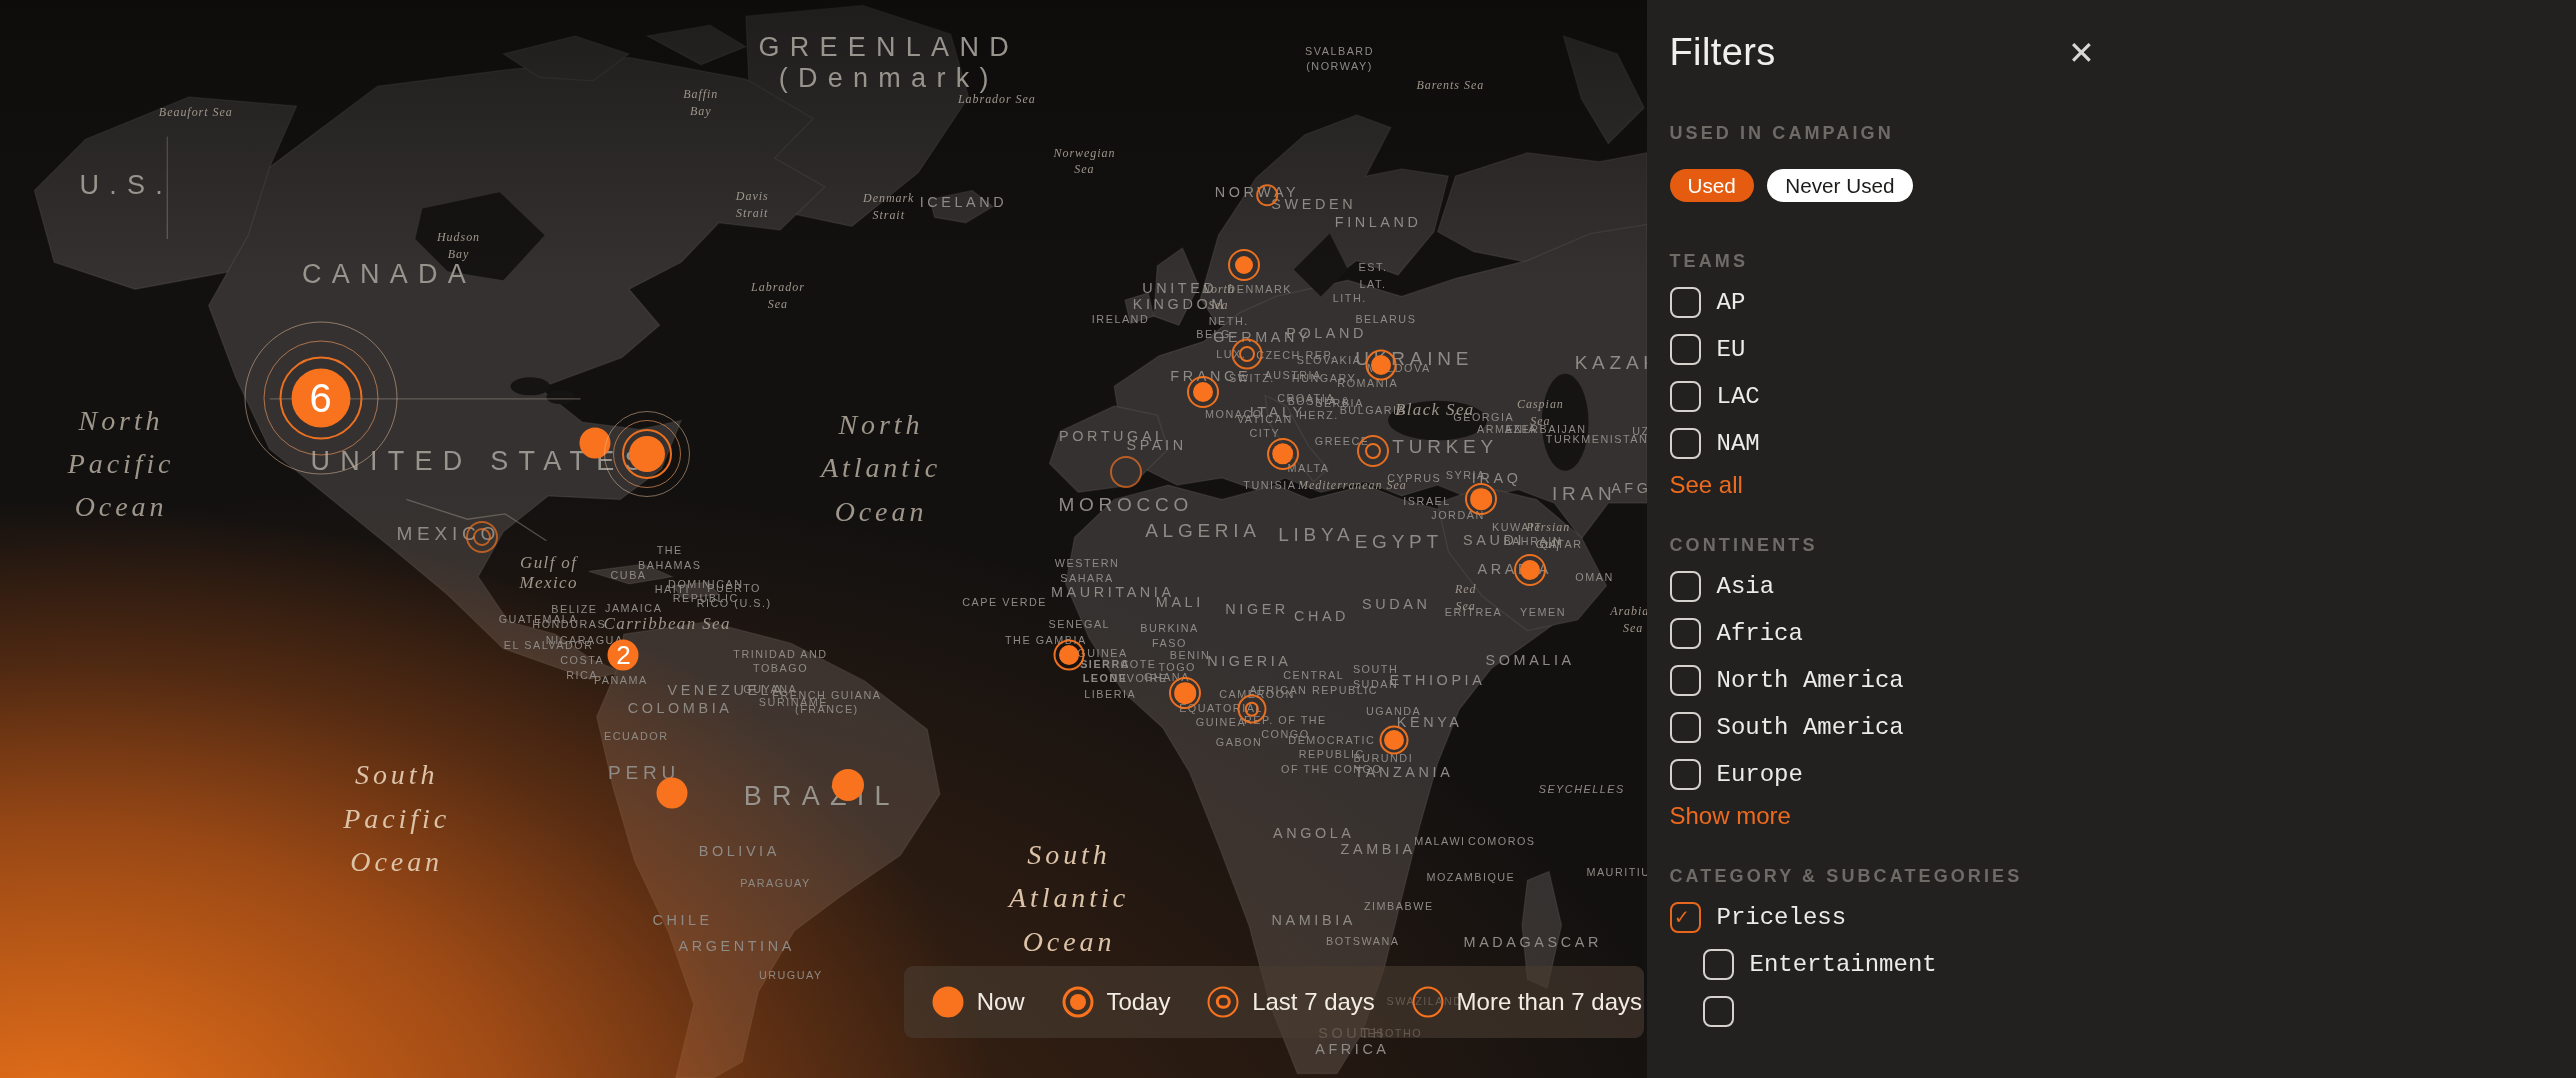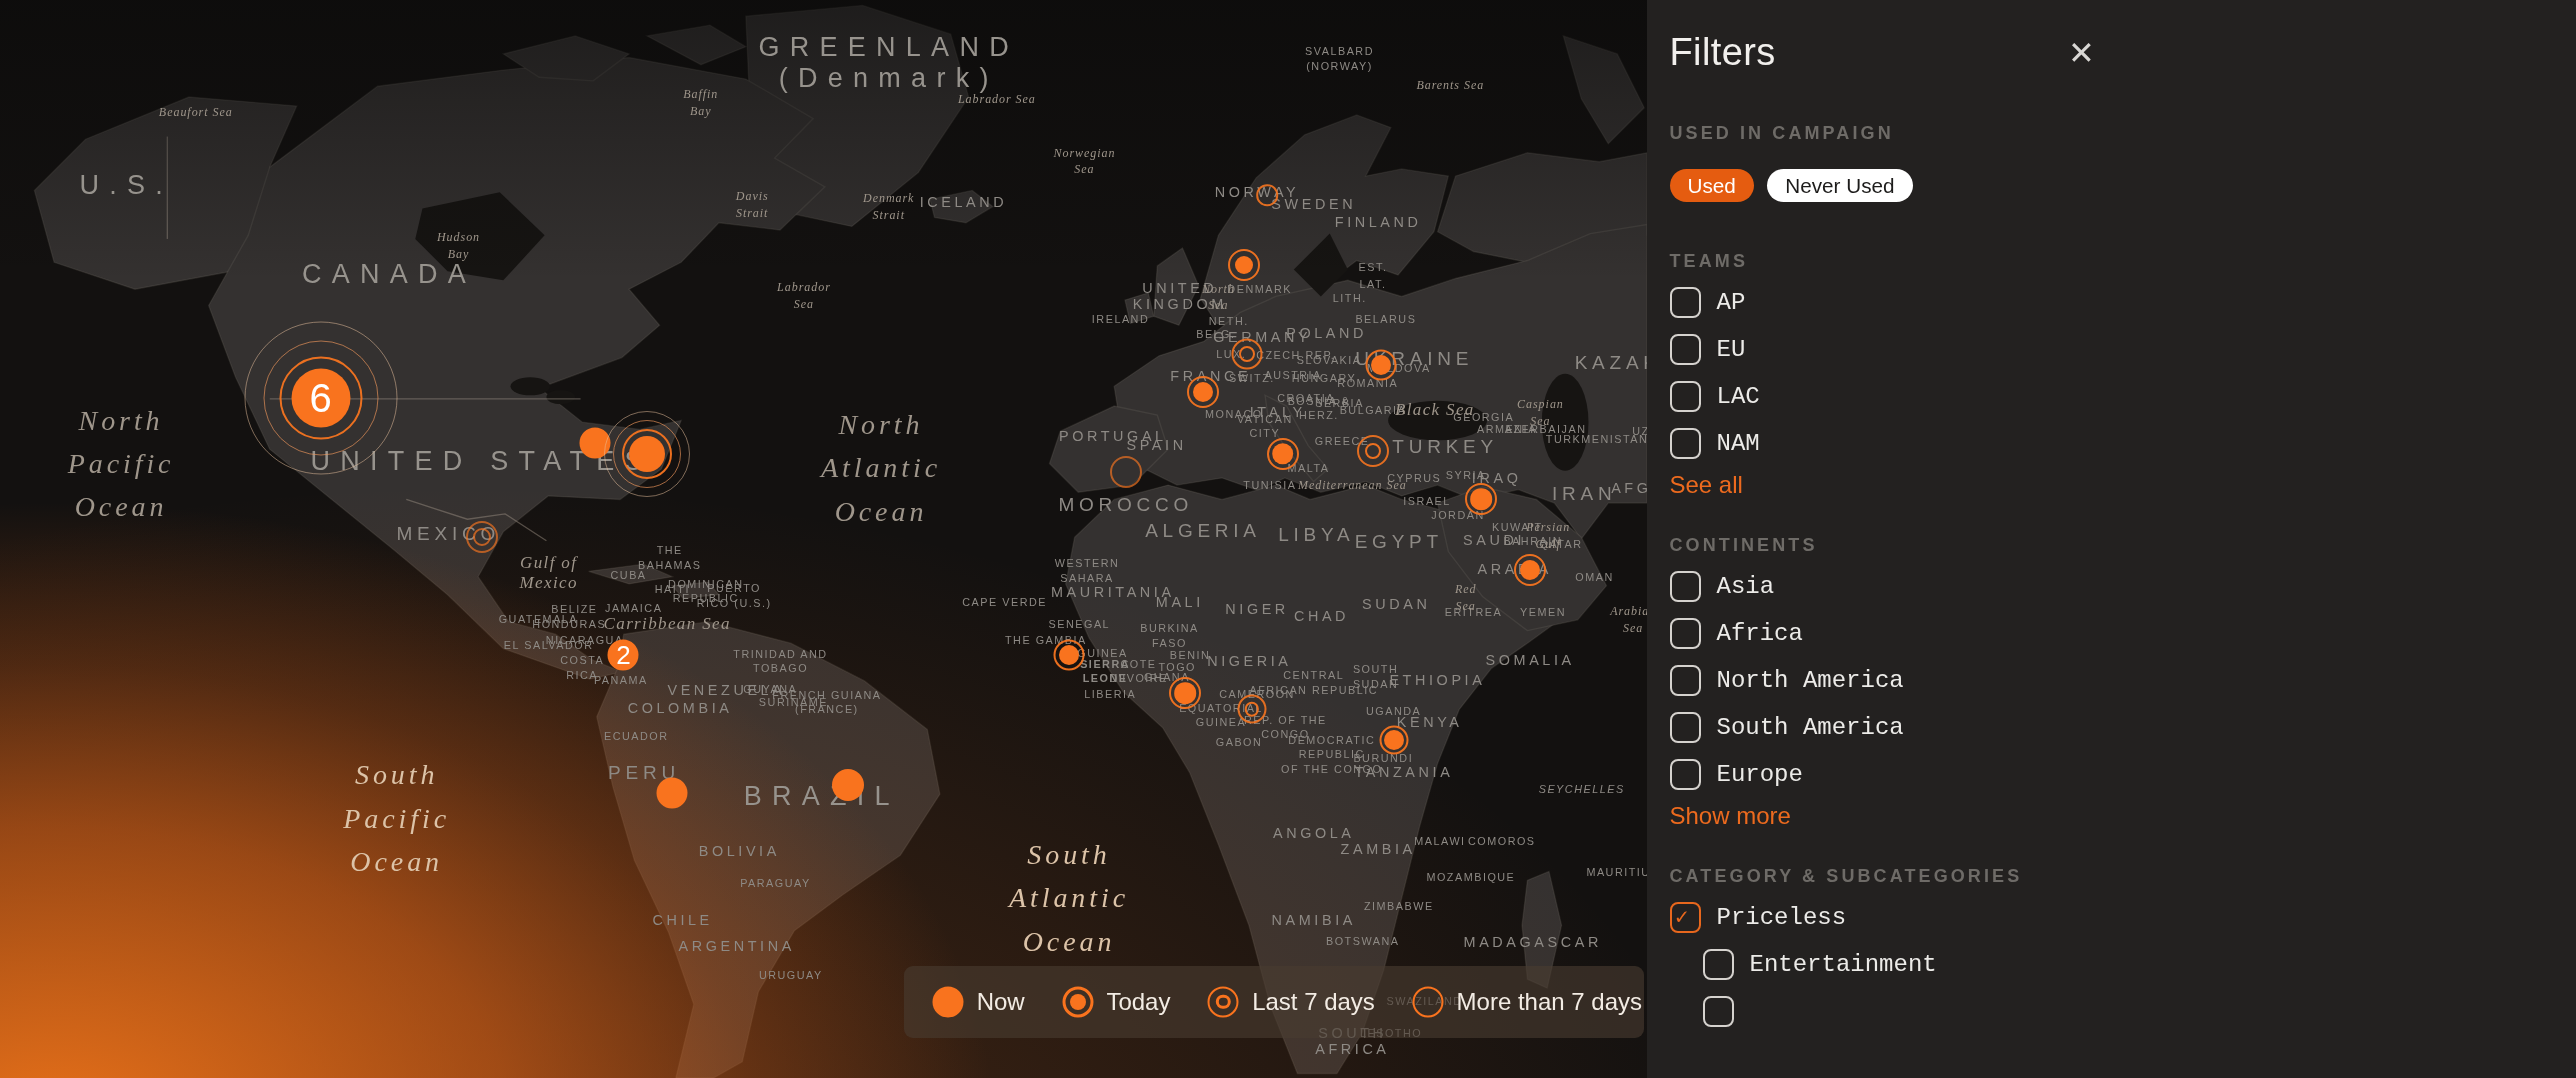--- a/index.html
+++ b/index.html
@@ -293,21 +293,21 @@
       <div class="map-label country XS" style="left: 63%; top: 80.9%;">MAURITIUS</div>
       <div class="map-label country XS" style="left: 52%; top: 5.5%;">SVALBARD
 (NORWAY)</div>
       <div class="map-label water XS" style="left: 7.6%; top: 10.4%;">Beaufort Sea</div>
       <div class="map-label water XS" style="left: 27.2%; top: 9.6%;">Baffin
 Bay</div>
       <div class="map-label water XS" style="left: 17.8%; top: 22.8%;">Hudson
 Bay</div>
       <div class="map-label water XS" style="left: 29.2%; top: 19%;">Davis
 Strait</div>
-      <div class="map-label water XS" style="left: 30.2%; top: 27.5%; margin-left: 26px;">Labrador
+      <div class="map-label water XS" style="left: 30.2%; top: 27.5%;">Labrador
 Sea</div>
       <div class="map-label water XS" style="left: 34.5%; top: 19.2%;">Denmark
 Strait</div>
       <div class="map-label water XS" style="left: 38.7%; top: 9.2%;">Labrador Sea</div>
       <div class="map-label water XS" style="left: 42.1%; top: 15%;">Norwegian
 Sea</div>
       <div class="map-label water XS" style="left: 56.3%; top: 7.9%;">Barents Sea</div>
       <div class="map-label water XS" style="left: 47.3%; top: 27.6%;">North
 Sea</div>
       <div class="map-label water S" style="left: 55.7%; top: 38%;">Black Sea</div>

